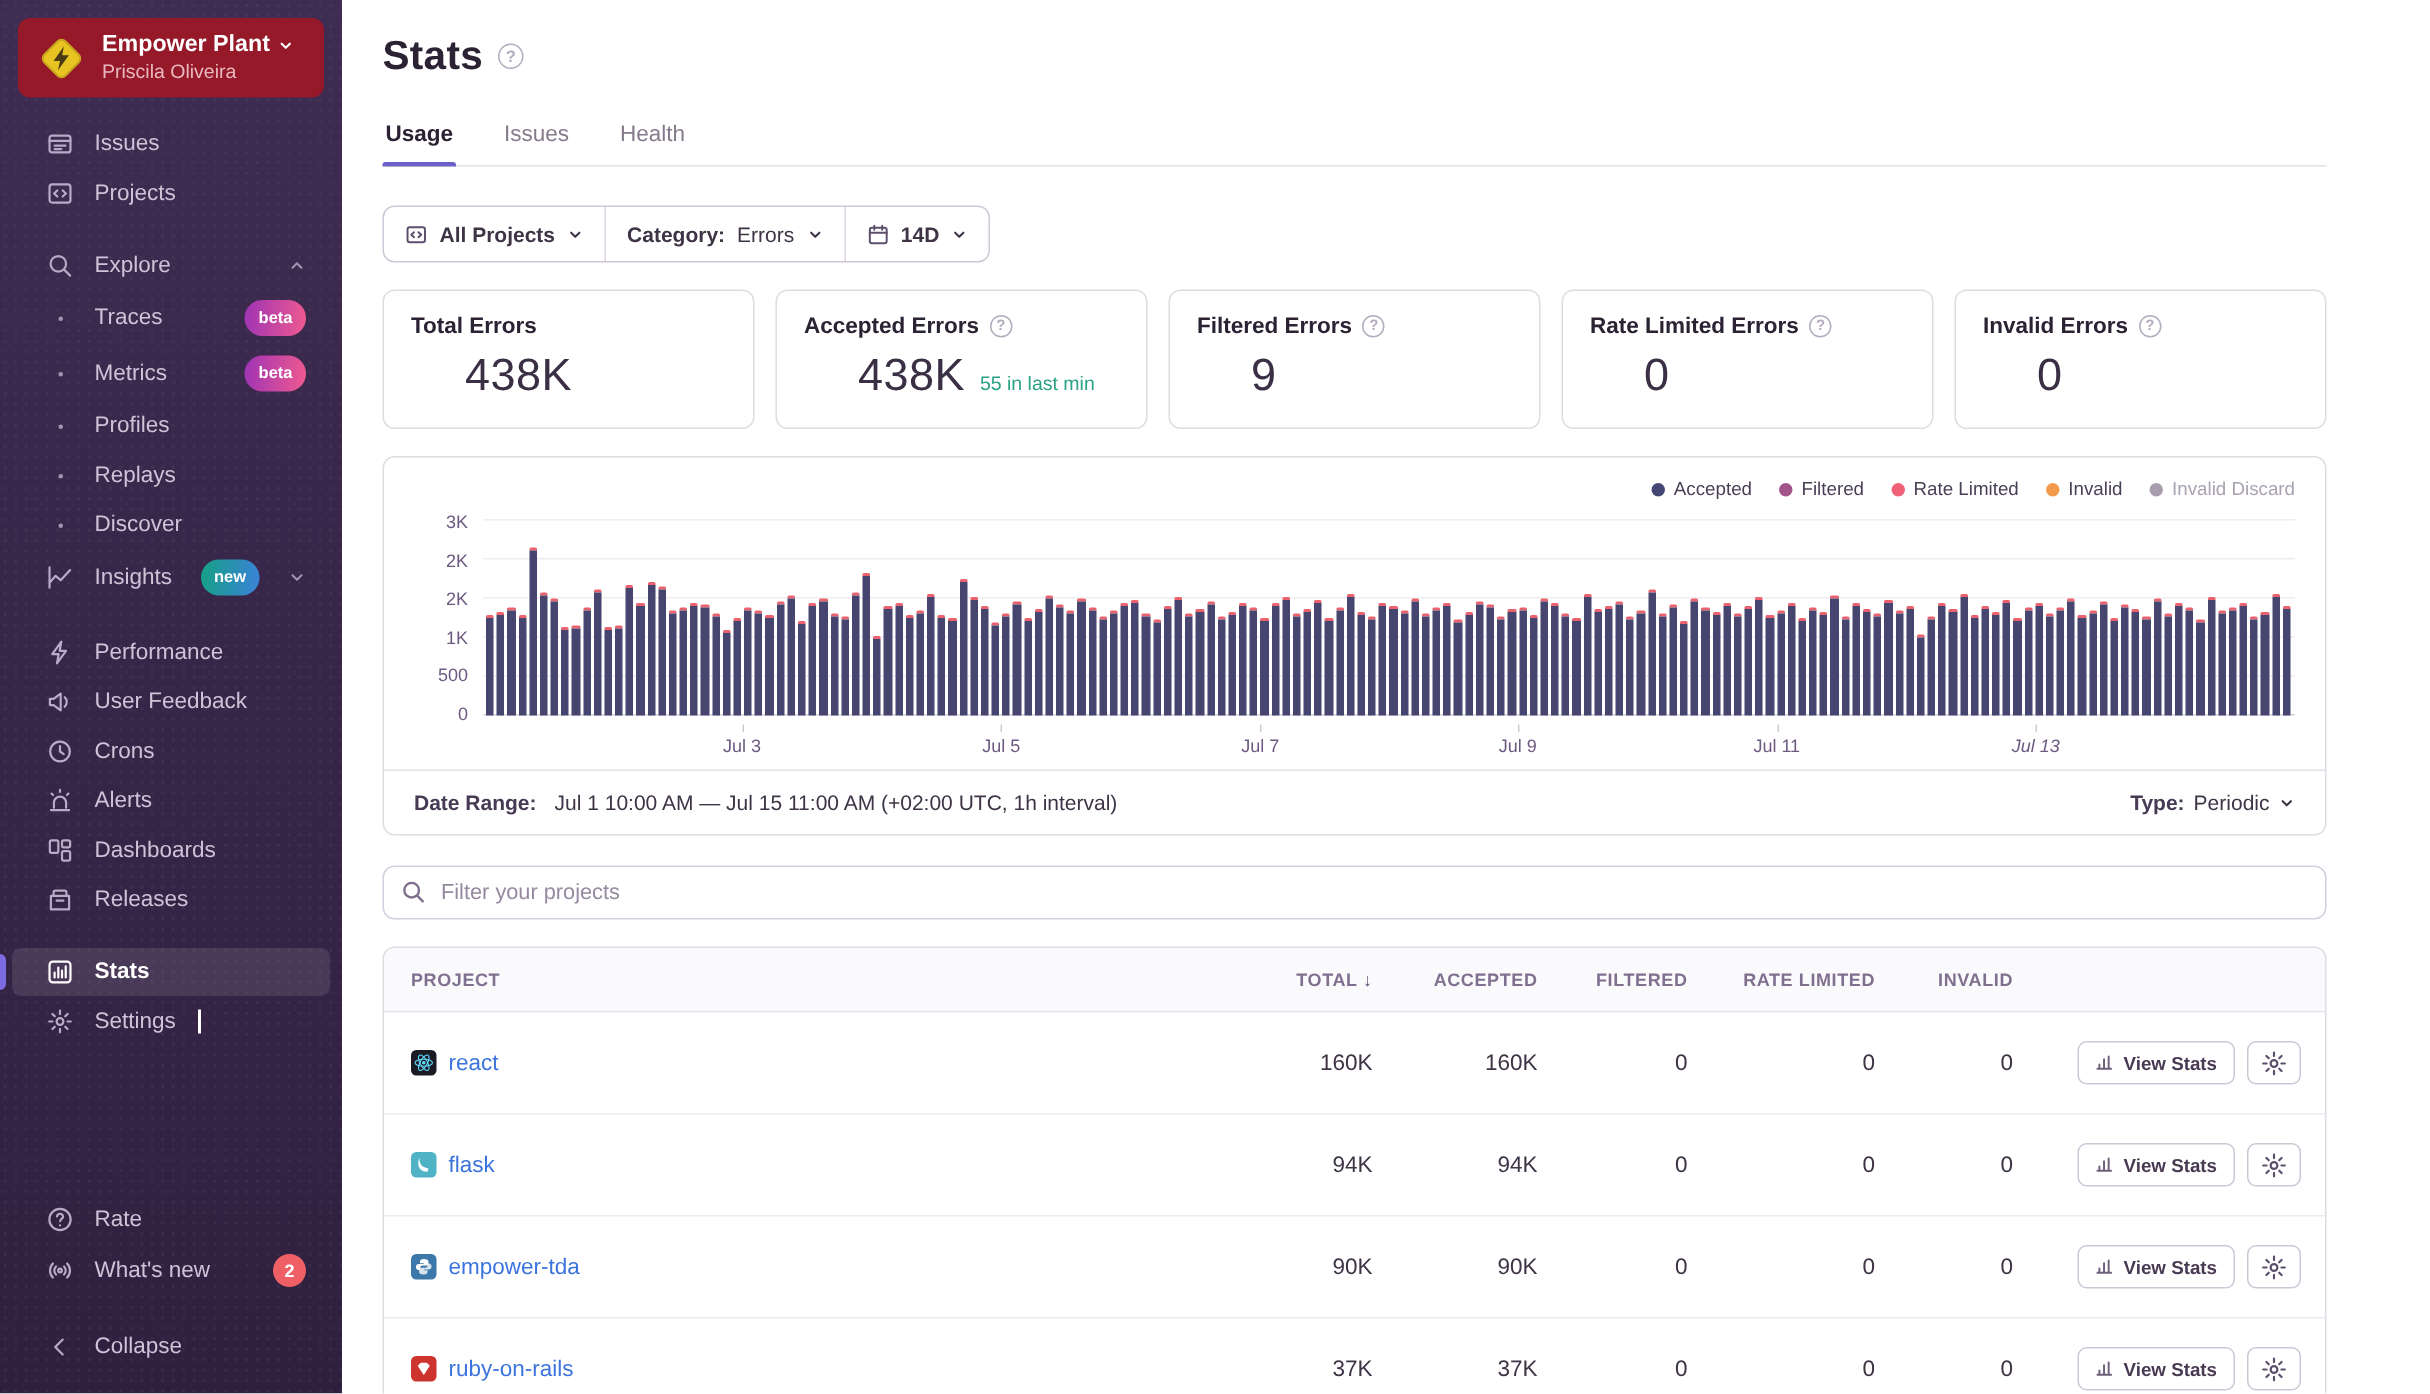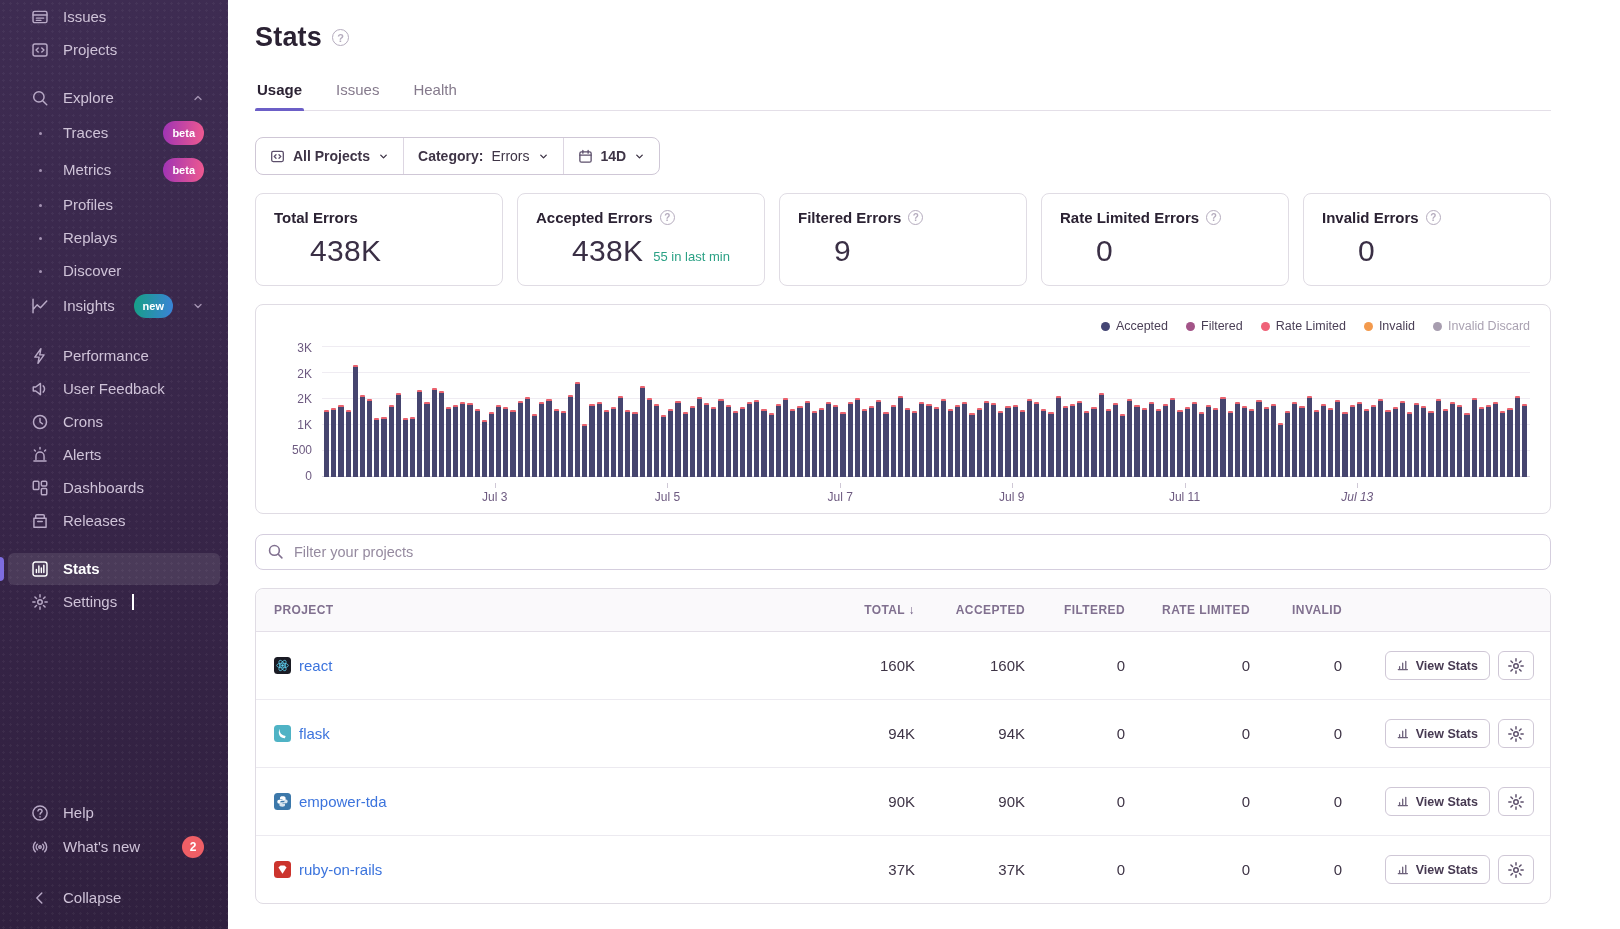--- a/index.html
+++ b/index.html
@@ -128,20 +128,39 @@
   .btn .bicon { display:inline-flex; color:#5c4f6b; }
   .btn-icon-only { padding:0 8px; }
   svg { display:block; }
 </style>
 </head>
 <body>
 
 <div class="app">
 
   <aside class="sidebar">
+    <div class="org-banner">
+      <span class="org-logo">
+        <svg viewBox="0 0 36 36" width="34" height="34">
+          <rect x="7.5" y="7.5" width="21" height="21" rx="4" transform="rotate(45 18 18)" fill="#e7c422" stroke="#caa81c" stroke-width="1.5"></rect>
+          <path d="M19.6 9.5l-7.2 10.3h4.6L15.4 26.5l7.8-10.8h-4.7z" fill="#4a3a12"></path>
+        </svg>
+      </span>
+      <span class="org-text">
+        <span class="org-name">
+            <span>Empower Plant</span>
+          <span class="chev">
+            <svg width="11" height="11" viewBox="0 0 16 16" fill="none" stroke="#fff" stroke-width="2" stroke-linecap="round" stroke-linejoin="round">
+                <path d="M4 6l4 4 4-4"></path>
+              </svg>
+          </span>
+        </span>
+        <span class="org-user">Priscila Oliveira</span>
+      </span>
+    </div>
     <nav class="side-nav" id="side-nav">
         <div class="nav-group">
           <div class="nav-item">
             <span class="nicon">
               <svg width="18" height="18" viewBox="0 0 16 16" fill="none" stroke="currentColor" stroke-width="1.3" stroke-linecap="round" stroke-linejoin="round">
                 <rect x="1.8" y="3" width="12.4" height="10" rx="1.5"></rect>
                 <path d="M1.8 6.2h12.4M4.8 9h6.4M4.8 11h4"></path>
               </svg>
             </span>
             <span>Issues</span>
@@ -289,21 +308,21 @@
       </nav>
     <div class="sidebar-footer" id="sidebar-footer">
         <div class="nav-item">
           <span class="nicon">
             <svg width="18" height="18" viewBox="0 0 16 16" fill="none" stroke="currentColor" stroke-width="1.3" stroke-linecap="round" stroke-linejoin="round">
               <circle cx="8" cy="8" r="6.3"></circle>
               <path d="M6.2 6.2c.2-1 1-1.6 1.9-1.6 1 0 1.8.8 1.7 1.8-.1 1.2-1.7 1.3-1.7 2.6"></path>
               <path d="M8 11.4v.1"></path>
             </svg>
           </span>
-          <span>Help</span>
+          <span>Rate</span>
         </div>
         <div class="nav-item">
           <span class="nicon">
             <svg width="18" height="18" viewBox="0 0 16 16" fill="none" stroke="currentColor" stroke-width="1.3" stroke-linecap="round" stroke-linejoin="round">
               <circle cx="8" cy="8" r="1.1"></circle>
               <path d="M5.6 10.4a3.4 3.4 0 010-4.8M10.4 5.6a3.4 3.4 0 010 4.8M3.8 12.2a6 6 0 010-8.4M12.2 3.8a6 6 0 010 8.4"></path>
             </svg>
           </span>
           <span>What's new</span>
           <span class="count-badge">2</span>
@@ -1129,20 +1148,35 @@
             <div class="x-mark" style="left: 42.9%;"></div>
             <div class="x-tick" style="left: 42.9%;">Jul 7</div>
             <div class="x-mark" style="left: 57.1%;"></div>
             <div class="x-tick" style="left: 57.1%;">Jul 9</div>
             <div class="x-mark" style="left: 71.4%;"></div>
             <div class="x-tick" style="left: 71.4%;">Jul 11</div>
             <div class="x-mark" style="left: 85.7%;"></div>
             <div class="x-tick" style="left: 85.7%; font-style: italic;">Jul 13</div>
           </div>
       </div>
+      <div class="date-range-row">
+        <div class="dr-left">
+          <span class="dr-label">Date Range:</span>
+          <span>Jul 1 10:00 AM — Jul 15 11:00 AM (+02:00 UTC, 1h interval)</span>
+        </div>
+        <div class="type-wrap">
+          <span class="type-label">Type:</span>
+          <span>Periodic</span>
+          <span class="chev">
+              <svg width="11" height="11" viewBox="0 0 16 16" fill="none" stroke="#3e3446" stroke-width="2" stroke-linecap="round" stroke-linejoin="round">
+                <path d="M4 6l4 4 4-4"></path>
+              </svg>
+            </span>
+        </div>
+      </div>
     </section>
 
     <div class="search-wrap">
       <span class="search-icon">
         <svg width="17" height="17" viewBox="0 0 16 16" fill="none" stroke="currentColor" stroke-width="1.5" stroke-linecap="round">
             <circle cx="7" cy="7" r="4.6"></circle>
             <path d="M10.6 10.6L14 14"></path>
           </svg>
       </span>
       <input class="search-input" placeholder="Filter your projects" style="">

